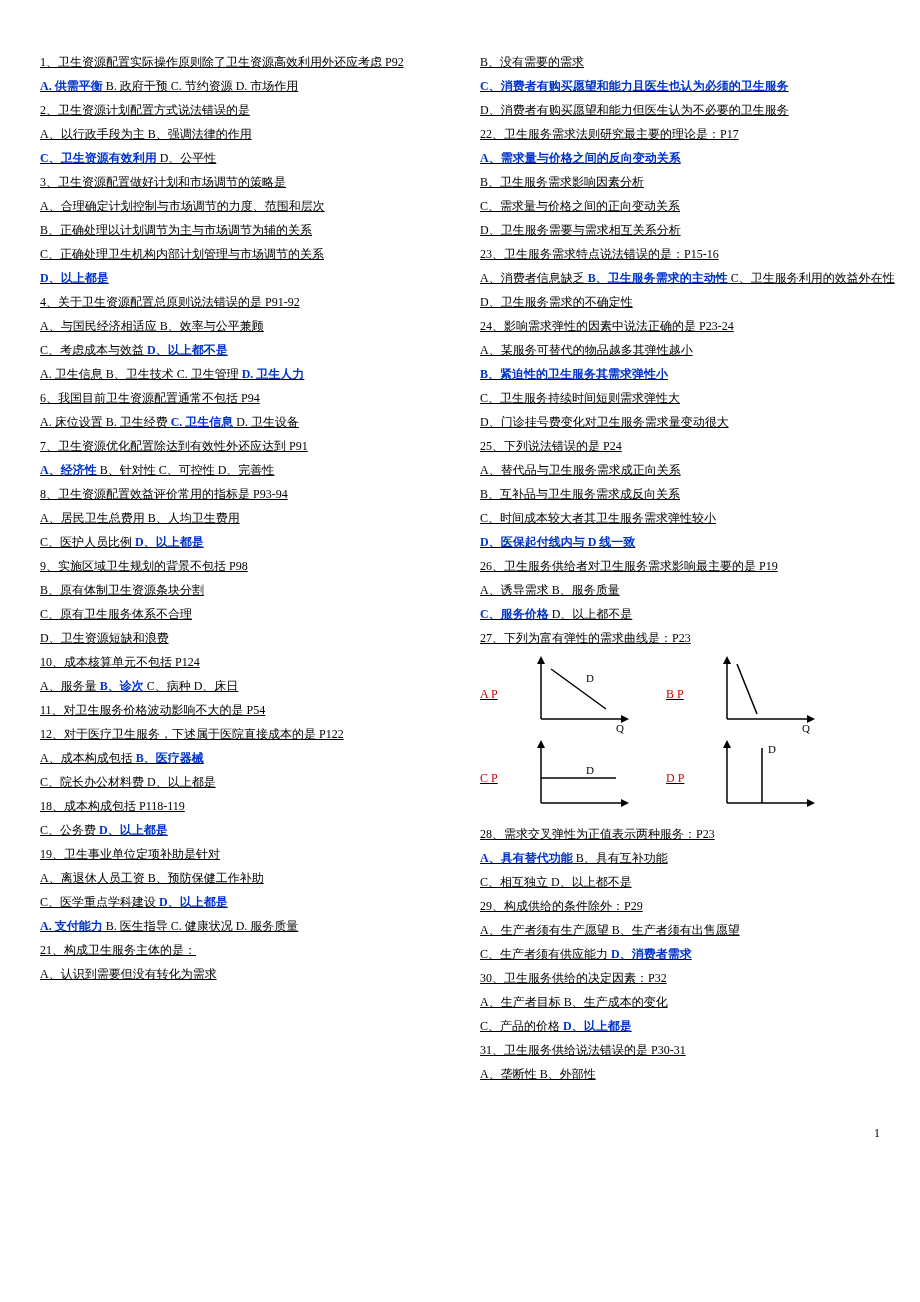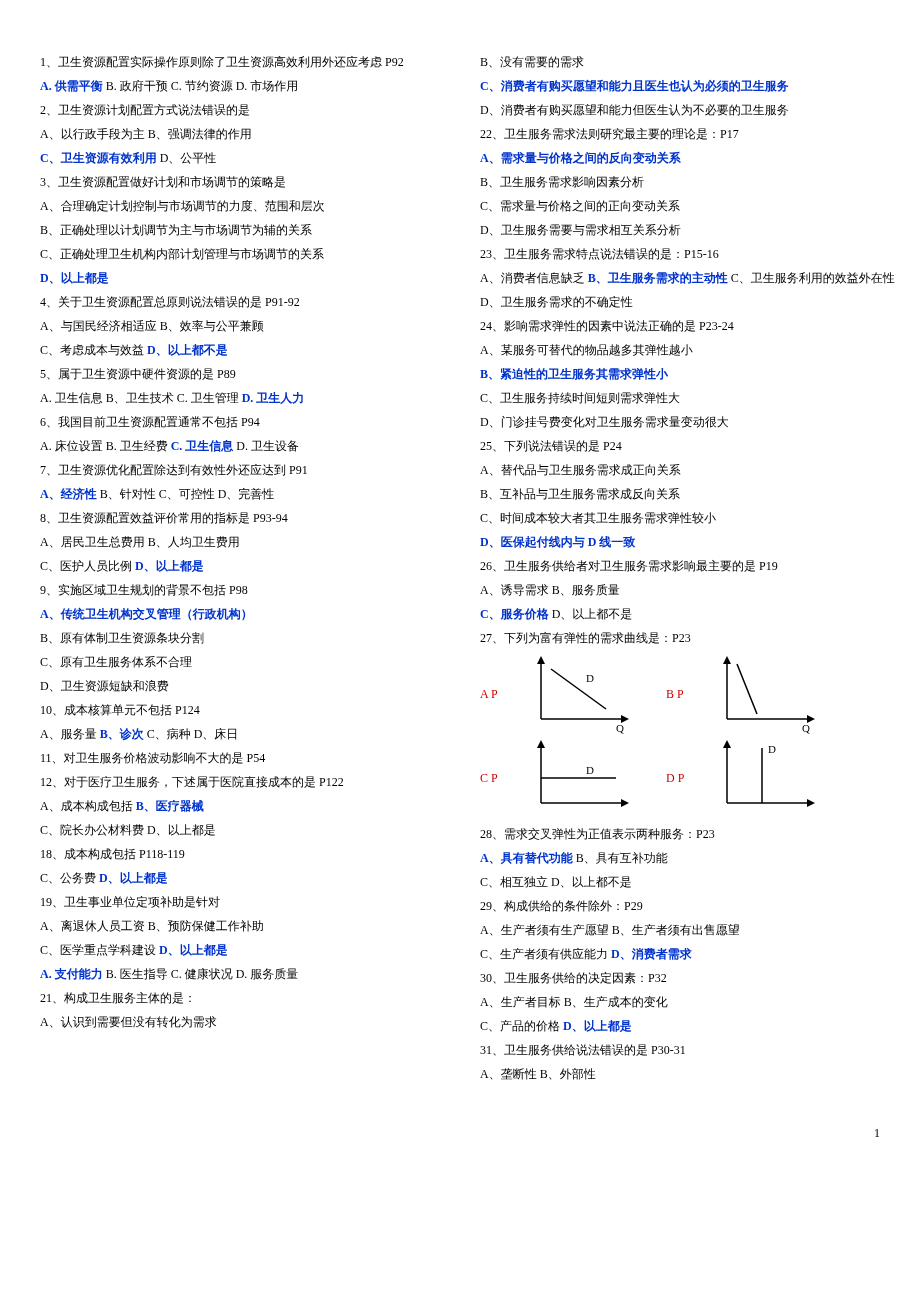--- a/index.html
+++ b/index.html
@@ -8,20 +8,21 @@
     color: #000;
     background: #fff;
     margin: 0;
     padding: 50px 40px;
     width: 920px;
     box-sizing: border-box;
   }
   .columns {
     display: flex;
     gap: 40px;
+    text-decoration: underline;
   }
   .col {
     flex: 1;
     min-width: 0;
   }
   .line {
     line-height: 2.0;
     white-space: nowrap;
   }
   .answer {
@@ -60,31 +61,29 @@
       <div class="line"><span>A、以行政手段为主    B、强调法律的作用</span></div>
       <div class="line"><span class="answer">C、卫生资源有效利用</span><span>    D、公平性</span></div>
       <div class="line"><span>3、卫生资源配置做好计划和市场调节的策略是</span></div>
       <div class="line"><span>A、合理确定计划控制与市场调节的力度、范围和层次</span></div>
       <div class="line"><span>B、正确处理以计划调节为主与市场调节为辅的关系</span></div>
       <div class="line"><span>C、正确处理卫生机构内部计划管理与市场调节的关系</span></div>
       <div class="line"><span class="answer">D、以上都是</span></div>
       <div class="line"><span>4、关于卫生资源配置总原则说法错误的是 P91-92</span></div>
       <div class="line"><span>A、与国民经济相适应    B、效率与公平兼顾</span></div>
       <div class="line"><span>C、考虑成本与效益    </span><span class="answer">D、以上都不是</span></div>
-      <div class="line"><span>5、属于卫生资源中硬件资源的是 P89</span></div>
       <div class="line"><span>A. 卫生信息 B、卫生技术 C. 卫生管理 </span><span class="answer">D. 卫生人力</span></div>
       <div class="line"><span>6、我国目前卫生资源配置通常不包括 P94</span></div>
       <div class="line"><span>A. 床位设置 B. 卫生经费 </span><span class="answer">C. 卫生信息</span><span> D. 卫生设备</span></div>
       <div class="line"><span>7、卫生资源优化配置除达到有效性外还应达到 P91</span></div>
       <div class="line"><span class="answer">A、经济性</span><span> B、针对性 C、可控性  D、完善性</span></div>
       <div class="line"><span>8、卫生资源配置效益评价常用的指标是 P93-94</span></div>
       <div class="line"><span>A、居民卫生总费用    B、人均卫生费用</span></div>
       <div class="line"><span>C、医护人员比例      </span><span class="answer">D、以上都是</span></div>
       <div class="line"><span>9、实施区域卫生规划的背景不包括 P98</span></div>
-      <div class="line"><span class="answer">A、传统卫生机构交叉管理（行政机构）</span></div>
       <div class="line"><span>B、原有体制卫生资源条块分割</span></div>
       <div class="line"><span>C、原有卫生服务体系不合理</span></div>
       <div class="line"><span>D、卫生资源短缺和浪费</span></div>
       <div class="line"><span>10、成本核算单元不包括 P124</span></div>
       <div class="line"><span>A、服务量   </span><span class="answer">B、诊次</span><span>   C、病种    D、床日</span></div>
       <div class="line"><span>11、对卫生服务价格波动影响不大的是 P54</span></div>
       <div class="line"><span>12、对于医疗卫生服务，下述属于医院直接成本的是 P122</span></div>
       <div class="line"><span>A、成本构成包括    </span><span class="answer">B、医疗器械</span></div>
       <div class="line"><span>C、院长办公材料费    D、以上都是</span></div>
       <div class="line"><span>18、成本构成包括 P118-119</span></div>

